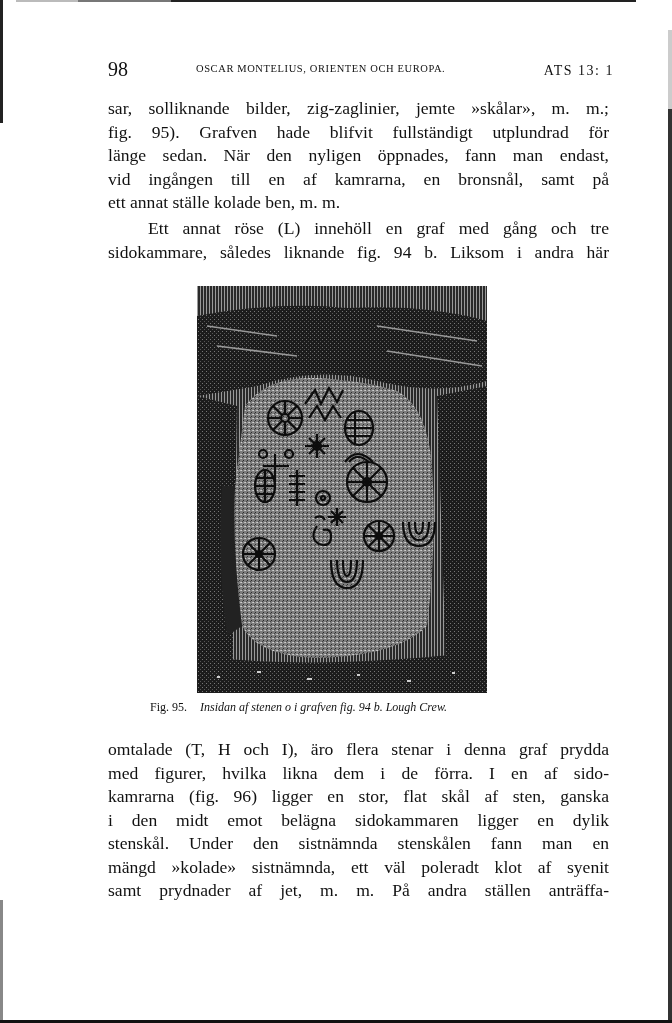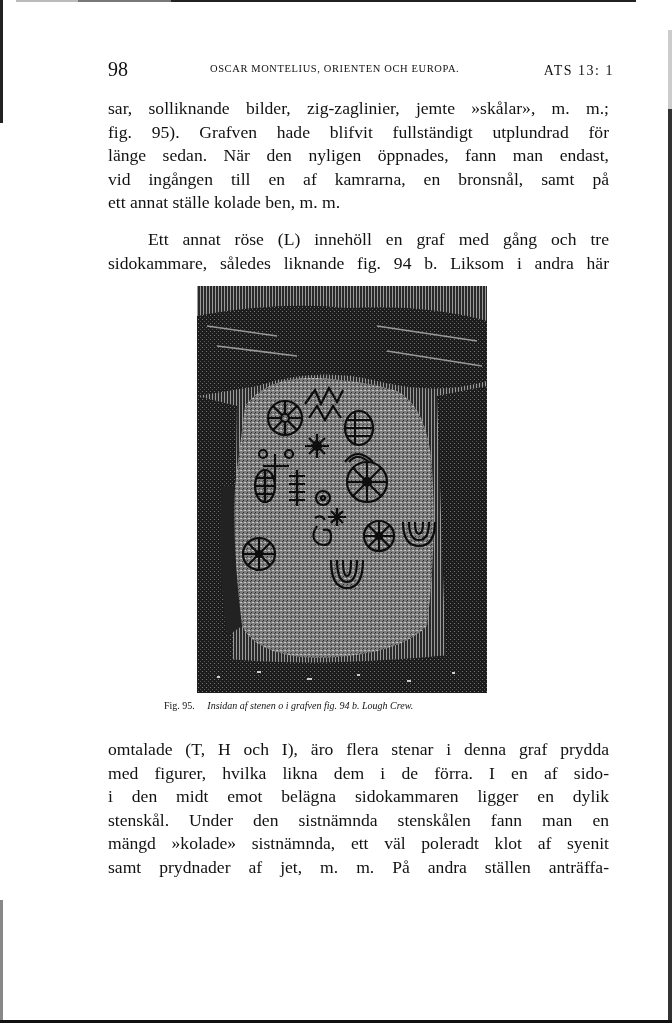--- a/index.html
+++ b/index.html
@@ -4,36 +4,36 @@
 <style>
   html, body { margin: 0; padding: 0; background: #ffffff; }
   body { width: 672px; height: 1023px; position: relative; overflow: hidden; font-family: "Liberation Serif", "DejaVu Serif", serif; color: #111; }
   .scan-edge-top { position: absolute; left: 16px; top: 0; width: 620px; height: 2px; background: linear-gradient(90deg, #bbb 0 10%, #777 10% 25%, #222 25% 100%); }
   .scan-edge-left { position: absolute; left: 0; top: 0; width: 3px; height: 1023px; background: linear-gradient(180deg, #222 0 12%, #fff 12% 88%, #888 88% 100%); }
   .scan-edge-right { position: absolute; right: 0; top: 30px; width: 4px; height: 993px; background: linear-gradient(180deg, #ccc 0 8%, #333 8% 100%); }
   .scan-edge-bottom { position: absolute; left: 0; bottom: 0; width: 672px; height: 3px; background: #111; }
 
   .running-head { position: absolute; top: 62px; left: 108px; width: 506px; height: 20px; font-size: 11px; letter-spacing: 0.6px; }
   .running-head .page-num { position: absolute; left: 0; top: -4px; font-size: 20px; letter-spacing: 0; }
-  .running-head .title { position: absolute; left: 102px; top: 1px; font-variant: small-caps; text-transform: uppercase; font-size: 10.5px; }
+  .running-head .title { position: absolute; left: 88px; top: 1px; font-variant: small-caps; text-transform: uppercase; font-size: 10.5px; }
   .running-head .sig { position: absolute; right: 0; top: 1px; font-size: 14px; letter-spacing: 1.5px; }
 
   .para { position: absolute; left: 108px; width: 501px; font-size: 17.6px; line-height: 23.5px; text-align: justify; }
   .para .line { display: block; text-align: justify; text-align-last: justify; white-space: nowrap; height: 23.5px; }
   .para .line.last { text-align-last: left; }
   .para .line.indent { padding-left: 40px; }
 
   .p1 { top: 97px; }
-  .p2 { top: 228px; }
+  .p2 { top: 217px; }
   .p3 { top: 738px; }
 
   .figure { position: absolute; left: 197px; top: 286px; width: 290px; height: 407px; background: #1a1a1a; overflow: hidden; }
   .figure svg { display: block; }
 
-  .caption { position: absolute; top: 700px; left: 164px; width: 420px; font-size: 10px; white-space: nowrap; }
+  .caption { position: absolute; top: 700px; left: 150px; width: 420px; font-size: 12px; white-space: nowrap; }
   .caption .label { font-style: normal; }
   .caption .text { font-style: italic; margin-left: 10px; }
 </style>
 </head>
 <body>
 
 <div class="scan-edge-top"></div>
 <div class="scan-edge-left"></div>
 <div class="scan-edge-right"></div>
 <div class="scan-edge-bottom"></div>
@@ -159,17 +159,18 @@
 </div>
 
 <div class="caption">
   <span class="label">Fig. 95.</span>
   <span class="text">Insidan af stenen o i grafven fig. 94 b. Lough Crew.</span>
 </div>
 
 <div class="para p3">
   <span class="line">omtalade (T, H och I), äro flera stenar i denna graf prydda</span>
   <span class="line">med figurer, hvilka likna dem i de förra. I en af sido-</span>
+  <span class="line">kamrarna (fig. 96) ligger en stor, flat skål af sten, ganska</span>
   <span class="line">i den midt emot belägna sidokammaren ligger en dylik</span>
   <span class="line">stenskål. Under den sistnämnda stenskålen fann man en</span>
   <span class="line">mängd »kolade» sistnämnda, ett väl poleradt klot af syenit</span>
   <span class="line">samt prydnader af jet, m. m. På andra ställen anträffa-</span>
 </div>
 
 </body></html>

